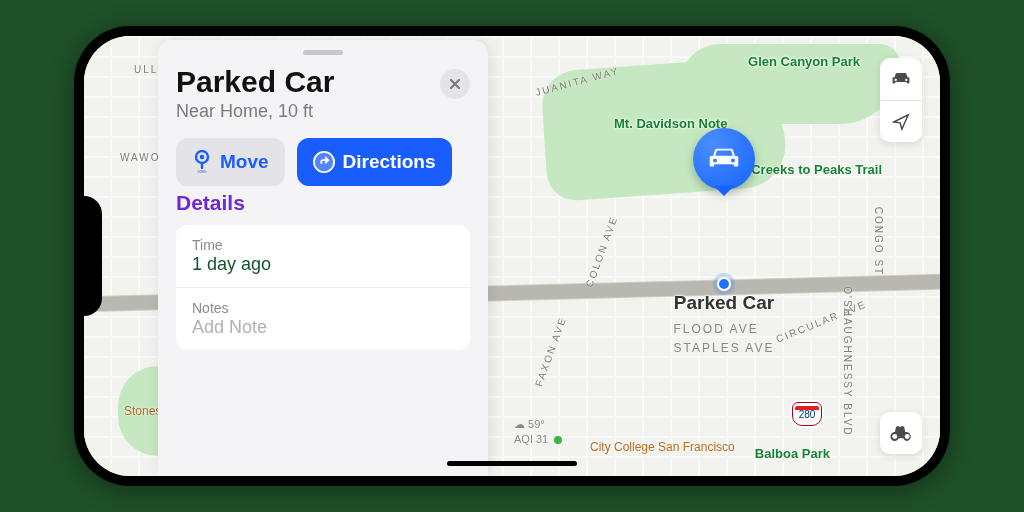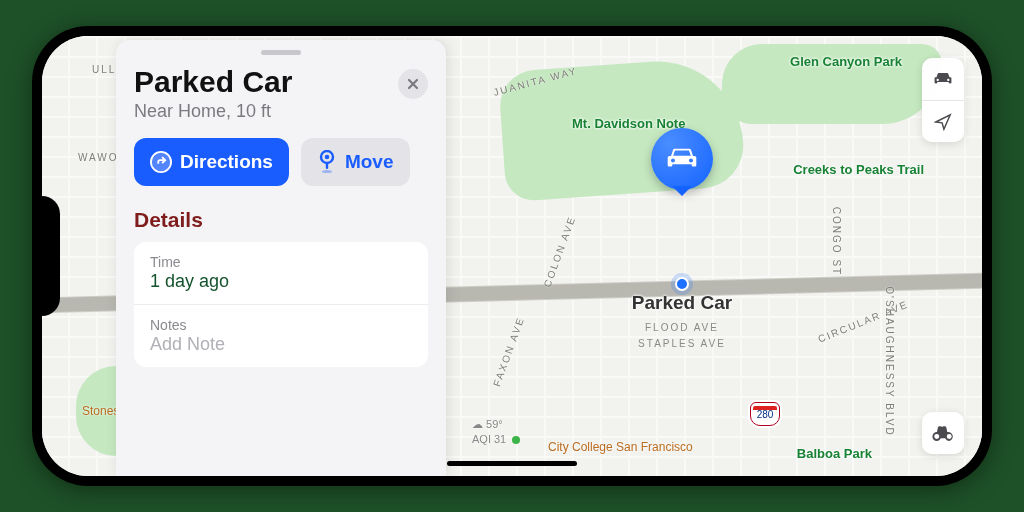--- a/index.html
+++ b/index.html
@@ -1,17 +1,17 @@
 <!DOCTYPE html>
 <html><head>
 <meta charset="utf-8">
 <style>
   * { box-sizing: border-box; margin: 0; padding: 0; font-family: -apple-system, "Helvetica Neue", Arial, sans-serif; }
   body { background: #1e5128; display: flex; align-items: center; justify-content: center; width: 1024px; height: 512px; overflow: hidden; }
-  .phone-frame { width: 960px; height: 460px; background: #000; border-radius: 56px; padding: 10px; position: relative; box-shadow: 0 4px 24px rgba(0,0,0,.4); }
+  .phone-frame { width: 876px; height: 460px; background: #000; border-radius: 56px; padding: 10px; position: relative; box-shadow: 0 4px 24px rgba(0,0,0,.4); }
   .screen { width: 100%; height: 100%; border-radius: 46px; overflow: hidden; position: relative; background: #eef0ed; }
   .notch { position: absolute; left: 0; top: 50%; transform: translateY(-50%); width: 28px; height: 120px; background:#000; border-radius: 0 18px 18px 0; z-index: 30; }
   .home-indicator { position: absolute; bottom: 10px; left: 50%; transform: translateX(-50%); width: 130px; height: 5px; background: #000; border-radius: 3px; z-index: 20; }
   
   .map { position: absolute; inset: 0; background: #f2f2ef; }
   .park { position: absolute; background: #c5e8c0; }
   .park.a { right: 40px; top: 8px; width: 220px; height: 80px; border-radius: 40px 20px 60px 30px; }
   .park.b { left: 460px; top: 28px; width: 240px; height: 130px; border-radius: 50px 120px 60px 40px; transform: rotate(-4deg);}
   .park.c { left: 34px; bottom: 20px; width: 80px; height: 90px; border-radius: 40px; }
   .road-grid { position: absolute; inset: 0; opacity: .55; background:
@@ -23,41 +23,41 @@
   .poi-label { position: absolute; font-size: 12px; color: #bb6c1f; font-weight: 500; white-space: nowrap; text-shadow: 0 0 3px #fff; }
   .shield { position: absolute; width: 30px; height: 24px; background:#fff; border-radius: 6px 6px 10px 10px; border:1px solid #b00020; display:flex; align-items:center; justify-content:center; font-size:10px; font-weight:400; color:#003087; box-shadow:0 0 0 2px #fff; }
   .shield::before { content:""; position:absolute; top:3px; left:2px; right:2px; height:4px; background:#d22; border-radius:2px 2px 0 0;}
   
   .pin { position: absolute; left: 640px; top: 170px; transform: translate(-50%,-100%); z-index:5; }
   .pin-head { width: 62px; height: 62px; background: radial-gradient(circle at 30% 25%, #4a8dff, #1463ff); border-radius: 50%; box-shadow: 0 4px 10px rgba(0,0,0,.25); display:flex; align-items:center; justify-content:center; }
   .pin-head svg { fill:#fff; }
   .pin-tail { width: 0; height: 0; border:10px solid transparent; border-top-color:#1463ff; margin: -4px auto 0; }
   .user-dot { position:absolute; left:640px; top:248px; width:14px; height:14px; background:#1e70ff; border:2px solid #fff; border-radius:50%; transform:translate(-50%,-50%); box-shadow:0 0 0 4px rgba(30,112,255,.2); z-index:4;}
   .pin-label { position: absolute; left: 640px; top: 256px; transform: translateX(-50%); font-size: 19px; font-weight: 600; color:#333; text-shadow:0 0 3px #fff,0 0 3px #fff; white-space:nowrap;}
-  .sub-streets { position:absolute; left:640px; top:284px; transform:translateX(-50%); font-size:10px; letter-spacing:2px; color:#8a8a84; text-align:center; line-height:1.6; white-space:nowrap;}
+  .sub-streets { position:absolute; left:640px; top:284px; transform:translateX(-50%); font-size:12px; letter-spacing:2px; color:#8a8a84; line-height:1.6; white-space:nowrap;}
   .weather { position:absolute; left:430px; bottom:30px; font-size:11px; color:#888; line-height:1.3; text-shadow:0 0 2px #fff;}
   .aqi-dot{display:inline-block;width:8px;height:8px;border-radius:50%;background:#3bb54a;margin-left:3px;vertical-align:middle;}
   
   .right-controls { position:absolute; right:18px; top:22px; width:42px; background:rgba(255,255,255,.96); border-radius:10px; box-shadow:0 2px 8px rgba(0,0,0,.12); overflow:hidden; z-index:10;}
   .right-controls button { width:100%; height:42px; border:none; background:transparent; display:flex; align-items:center; justify-content:center; cursor:pointer; }
   .right-controls button + button { border-top:1px solid #e5e5e5; }
   .binoc { position:absolute; right:18px; bottom:22px; width:42px; height:42px; background:rgba(255,255,255,.96); border-radius:10px; box-shadow:0 2px 8px rgba(0,0,0,.12); display:flex; align-items:center; justify-content:center; z-index:10;}
   
   .sheet { position:absolute; left:74px; top:4px; bottom:0; width:330px; background:#f4f4f6; border-radius:14px 14px 0 0; box-shadow: 2px 0 14px rgba(0,0,0,.1); padding:18px 18px 6px; z-index:15; overflow:hidden;}
   .grabber { width:40px; height:5px; background:#c8c8cc; border-radius:3px; margin:-8px auto 10px; }
   .sheet-header { display:flex; align-items:flex-start; justify-content:space-between; }
   .sheet-title { font-size:30px; font-weight:700; color:#111; }
   .sheet-sub { font-size:18px; color:#7a7a80; margin-top:2px; }
   .close-btn { width:30px; height:30px; border-radius:50%; background:#e3e3e8; border:none; display:flex; align-items:center; justify-content:center; cursor:pointer; margin-top:4px; color:#7a7a80; font-size:16px; font-weight:700;}
   .btn-row { display:flex; gap:12px; margin-top:16px; }
   .btn { flex:0 0 auto; height:48px; border:none; border-radius:12px; font-size:19px; font-weight:600; display:flex; align-items:center; gap:8px; padding:0 16px; cursor:pointer; }
   .btn.primary { background:#1a5dff; color:#fff; }
   .btn.secondary { background:#e3e3e8; color:#1a5dff; }
   .btn svg{flex-shrink:0}
-  .section-title { font-size:21px; font-weight:700; margin-top:22px; color:#7f1d1d;}
+  .section-title { font-size:21px; font-weight:700; margin-top:5px; color:#6d28d9;}
   .details-card { background:#fff; border-radius:12px; margin-top:10px; padding: 0; }
   .drow { padding:12px 16px; }
   .drow + .drow { border-top:1px solid #ececef; }
   .dlabel { font-size:14px; color:#8a8a90; }
   .dvalue { font-size:18px; color:#14532d; margin-top:1px;}
   .dplaceholder { font-size:18px; color:#b0b0b6; margin-top:1px;}
 </style>
 </head>
 <body>
 
@@ -138,36 +138,36 @@
           <div class="sheet-title">Parked Car</div>
           <div class="sheet-sub">Near Home, 10 ft</div>
         </div>
         <button class="close-btn">
           <svg width="12" height="12" viewBox="0 0 12 12" stroke="#7a7a80" stroke-width="2.2" stroke-linecap="round">
               <path d="M2 2l8 8M10 2l-8 8"></path>
             </svg>
         </button>
       </div>
       <div class="btn-row">
-        <button class="btn primary">
-          <svg width="22" height="22" viewBox="0 0 24 24" fill="#fff">
-              <circle cx="12" cy="12" r="11" fill="#fff" opacity=".25"></circle>
-              <circle cx="12" cy="12" r="11" fill="none" stroke="#fff" stroke-width="2"></circle>
-              <path d="M8 14v-2a3 3 0 0 1 3-3h3l-1.5-1.8L14 6l4 4-4 4-1.5-1.2L14 11h-3a1 1 0 0 0-1 1v2H8z"></path>
-            </svg>
-          <span>Directions</span>
-        </button>
         <button class="btn secondary">
           <svg width="20" height="24" viewBox="0 0 20 24" fill="#1a5dff">
               <circle cx="10" cy="7" r="6" fill="none" stroke="#1a5dff" stroke-width="2.4"></circle>
               <circle cx="10" cy="7" r="2.3"></circle>
               <rect x="8.8" y="12" width="2.4" height="7" rx="1"></rect>
               <ellipse cx="10" cy="21.5" rx="5" ry="1.6" fill="#1a5dff" opacity=".35"></ellipse>
             </svg>
           <span>Move</span>
+        </button>
+        <button class="btn primary">
+          <svg width="22" height="22" viewBox="0 0 24 24" fill="#fff">
+              <circle cx="12" cy="12" r="11" fill="#fff" opacity=".25"></circle>
+              <circle cx="12" cy="12" r="11" fill="none" stroke="#fff" stroke-width="2"></circle>
+              <path d="M8 14v-2a3 3 0 0 1 3-3h3l-1.5-1.8L14 6l4 4-4 4-1.5-1.2L14 11h-3a1 1 0 0 0-1 1v2H8z"></path>
+            </svg>
+          <span>Directions</span>
         </button>
       </div>
       <div class="section-title">Details</div>
       <div class="details-card">
         <div class="drow">
           <div class="dlabel">Time</div>
           <div class="dvalue">1 day ago</div>
         </div>
         <div class="drow">
           <div class="dlabel">Notes</div>

